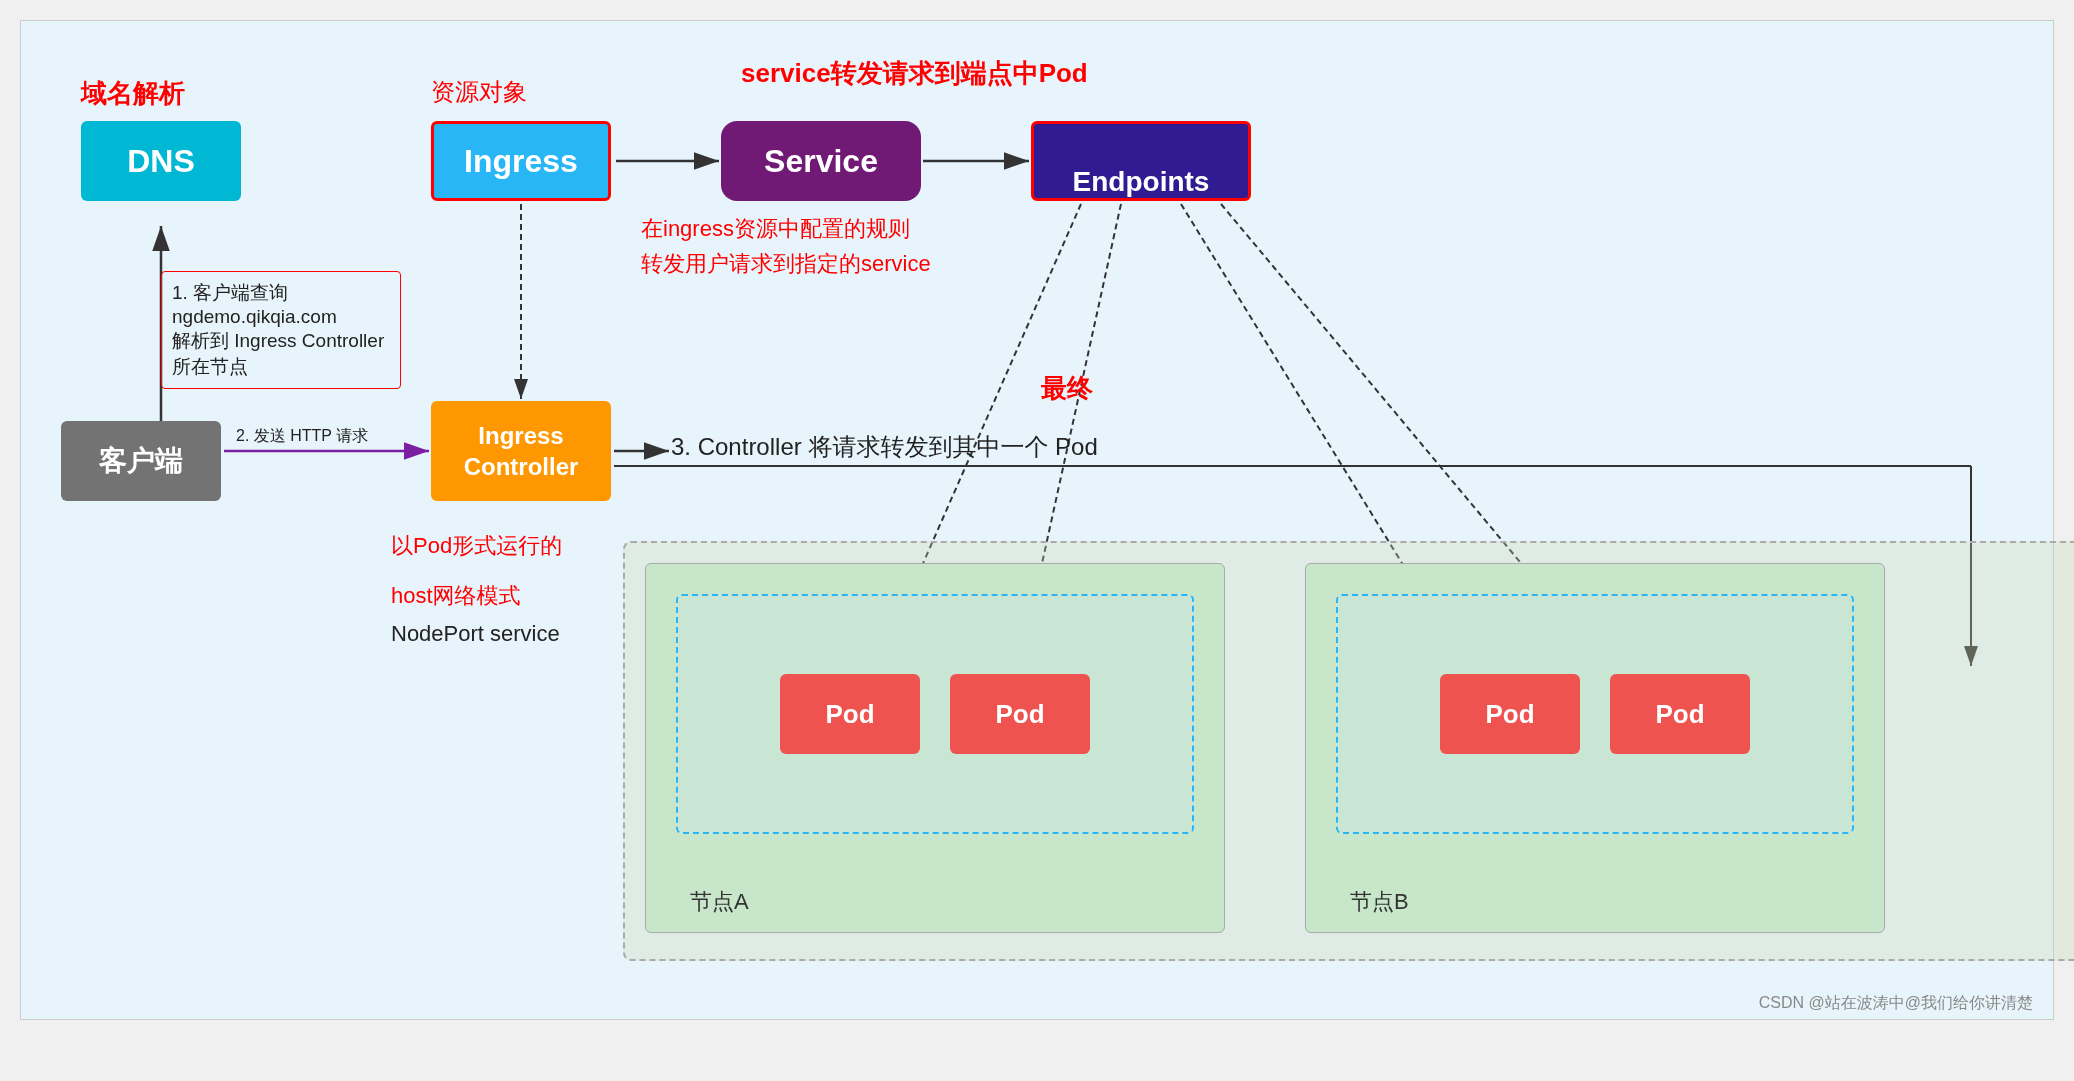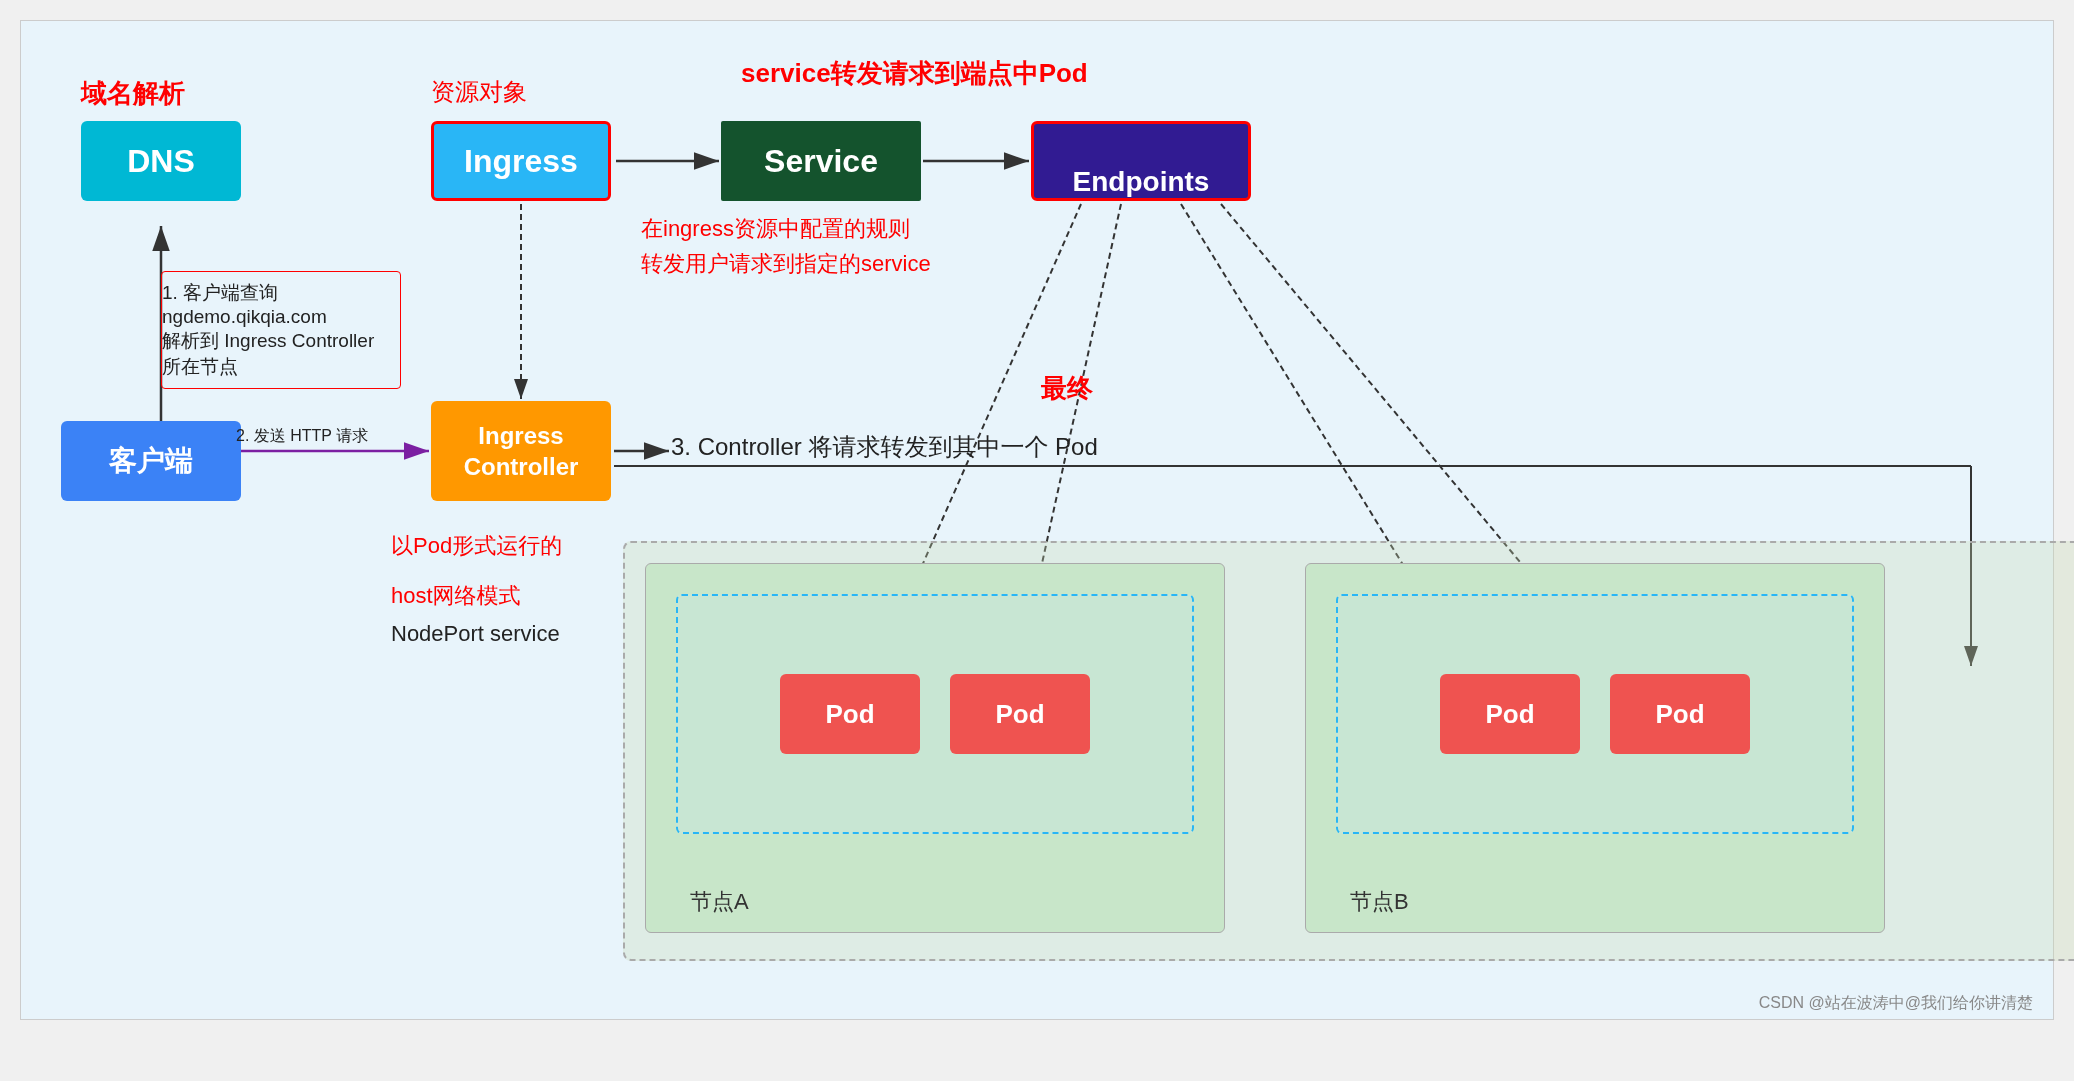--- a/index.html
+++ b/index.html
@@ -40,23 +40,23 @@
       top: 55px;
       color: red;
       font-size: 26px;
       font-weight: bold;
     }
     
     .client-box {
       position: absolute;
       left: 40px;
       top: 400px;
-      width: 180px;
-      height: 80px;
-      background: #3b82f6;
+      width: 160px;
+      height: 80px;
+      background: #737373;
       border-radius: 6px;
       display: flex;
       align-items: center;
       justify-content: center;
       color: white;
       font-size: 28px;
       font-weight: bold;
     }
     
     .ingress-box {
@@ -75,22 +75,22 @@
       font-size: 32px;
       font-weight: bold;
     }
     
     .service-box {
       position: absolute;
       left: 700px;
       top: 100px;
       width: 200px;
       height: 80px;
-      background: #14532d;
-      border-radius: 2px;
+      background: #701a75;
+      border-radius: 16px;
       display: flex;
       align-items: center;
       justify-content: center;
       color: white;
       font-size: 32px;
       font-weight: bold;
     }
     
     .endpoints-box {
       position: absolute;
@@ -127,21 +127,21 @@
       line-height: 1.3;
     }
     
     .dns-query-box {
       position: absolute;
       left: 140px;
       top: 250px;
       width: 240px;
       border: 1.5px solid red;
       border-radius: 4px;
-      padding: 8px 0;
+      padding: 8px 10px;
       font-size: 19px;
       color: #222;
       background: transparent;
     }
     
     .arrow-svg {
       position: absolute;
       top: 0;
       left: 0;
       width: 100%;

